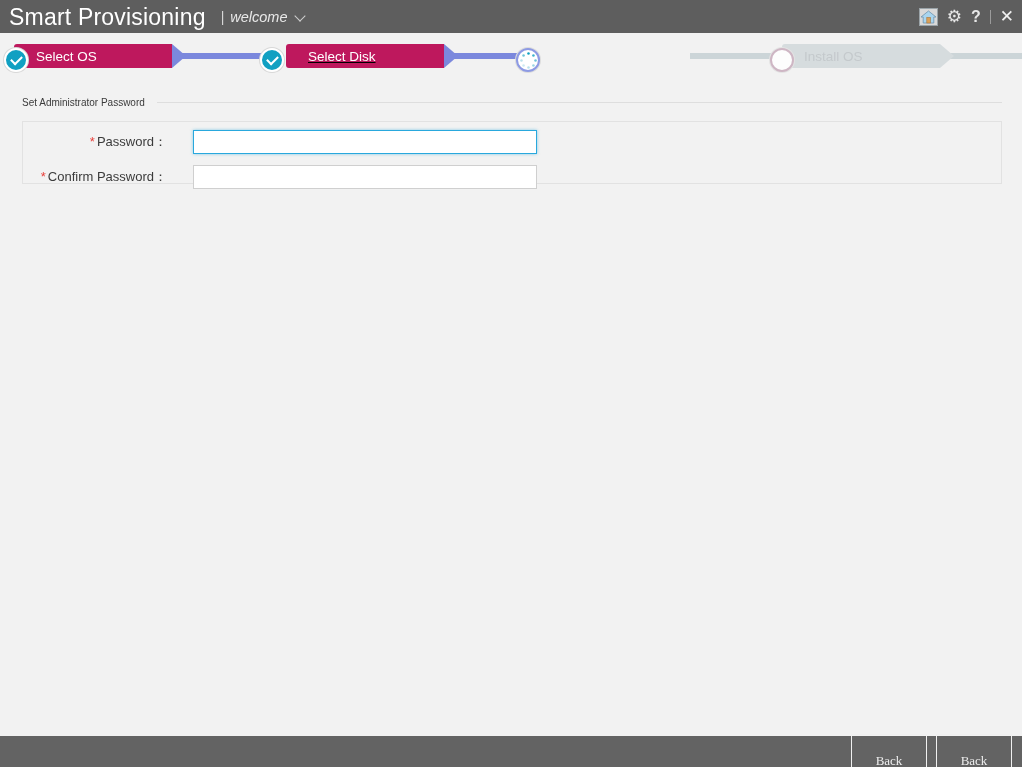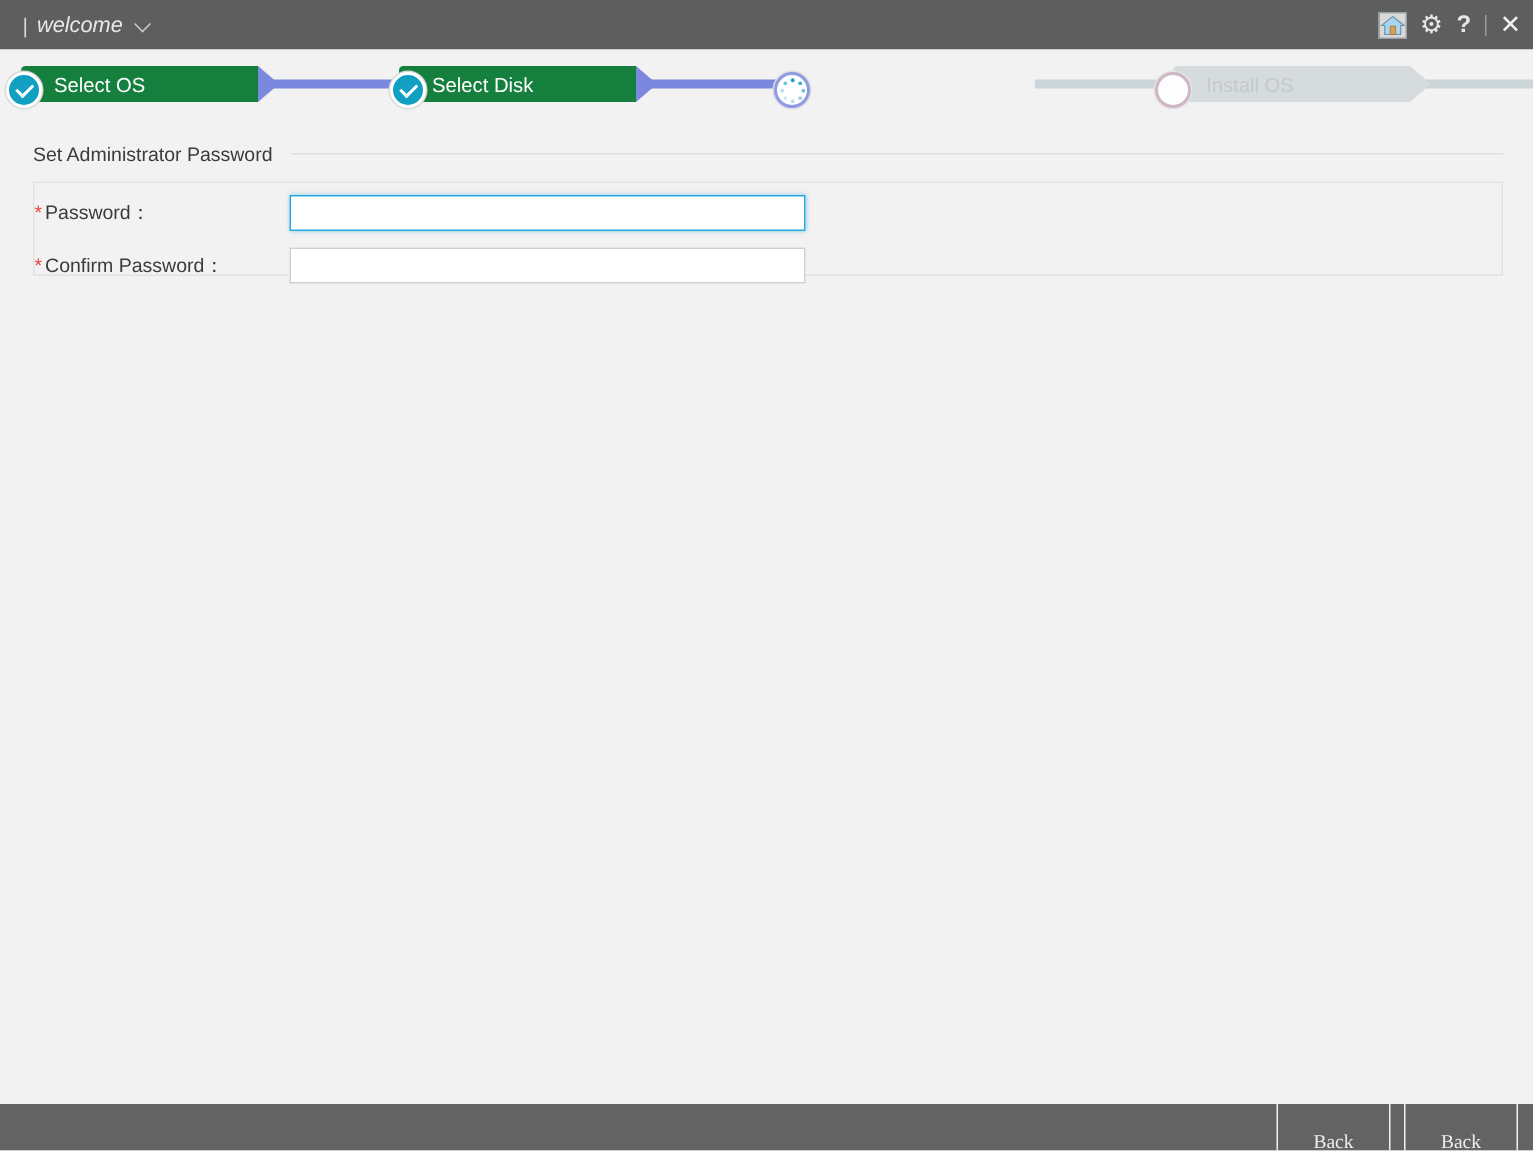--- a/index.html
+++ b/index.html
@@ -127,21 +127,21 @@
     align-items: center;
   }
   .chevron-body {
     height: 24px;
     display: flex;
     align-items: center;
     padding-left: 22px;
     box-sizing: border-box;
     border-radius: 3px 0 0 3px;
   }
-  .chevron-body.active { background: #15803d; }
+  .chevron-body.active { background: #be185d; }
   .chevron-body.inactive { background: #d6dcde; }
   .chevron-arrow {
     width: 0; height: 0;
     border-top: 12px solid transparent;
     border-bottom: 12px solid transparent;
   }
   .chevron-arrow.active { border-left: 14px solid #7b88dd; }
   .chevron-arrow.inactive { border-left: 14px solid #d6dcde; }
 
   .step-label {
@@ -192,21 +192,21 @@
     left: 22px;
     top: 92px;
     width: 980px;
   }
   #section-header {
     display: flex;
     align-items: center;
     height: 20px;
   }
   #section-title {
-    font-size: 13px;
+    font-size: 10px;
     color: #3b3b3b;
     white-space: nowrap;
     padding-right: 12px;
   }
   #section-rule {
     flex: 1;
     height: 1px;
     background: #dedede;
   }
   #form-panel {
@@ -218,21 +218,21 @@
     padding-top: 9px;
   }
   .form-row {
     display: flex;
     align-items: center;
     height: 22px;
     margin-bottom: 13px;
   }
   .form-label {
     width: 170px;
-    text-align: left;
+    text-align: right;
     padding-right: 26px;
     box-sizing: border-box;
     font-size: 13px;
     color: #3b3b3b;
     white-space: nowrap;
   }
   .req-star {
     color: #e8413c;
     font-size: 13px;
     margin-right: 2px;
@@ -282,20 +282,21 @@
     line-height: 18px;
     text-align: center;
     cursor: pointer;
     padding: 17px;
   }
 </style>
 </head>
 <body>
 
 <div id="titlebar">
+  <div id="app-title">Smart Provisioning</div>
 
   <div id="welcome-group">
     <span class="pipe">|</span>
     <span id="welcome-label">welcome</span>
     <span id="welcome-caret"></span>
   </div>
 
   <div id="titlebar-tools">
     <div class="tool-icon">
       <div id="home-icon-box">
@@ -329,21 +330,21 @@
     <div class="chevron" style="left:14px;">
       <div class="chevron-body active" style="width:158px;">
         <span class="step-label active">Select OS</span>
       </div>
       <div class="chevron-arrow active"></div>
     </div>
   </div>
   <div class="step-circle done" style="left:4px; top:15px;"></div>
 
   <div class="step" style="left:256px; width:200px;">
-    <div class="chevron" style="left:10px;">
+    <div class="chevron" style="left:30px;text-decoration:underline;">
       <div class="chevron-body active" style="width:158px;">
         <span class="step-label active">Select Disk</span>
       </div>
       <div class="chevron-arrow active"></div>
     </div>
   </div>
   <div class="step-circle done" style="left:260px; top:15px;"></div>
 
   <div class="step-circle current" style="left:516px; top:15px;">
     <svg class="spinner-dots" viewBox="0 0 20 20">

